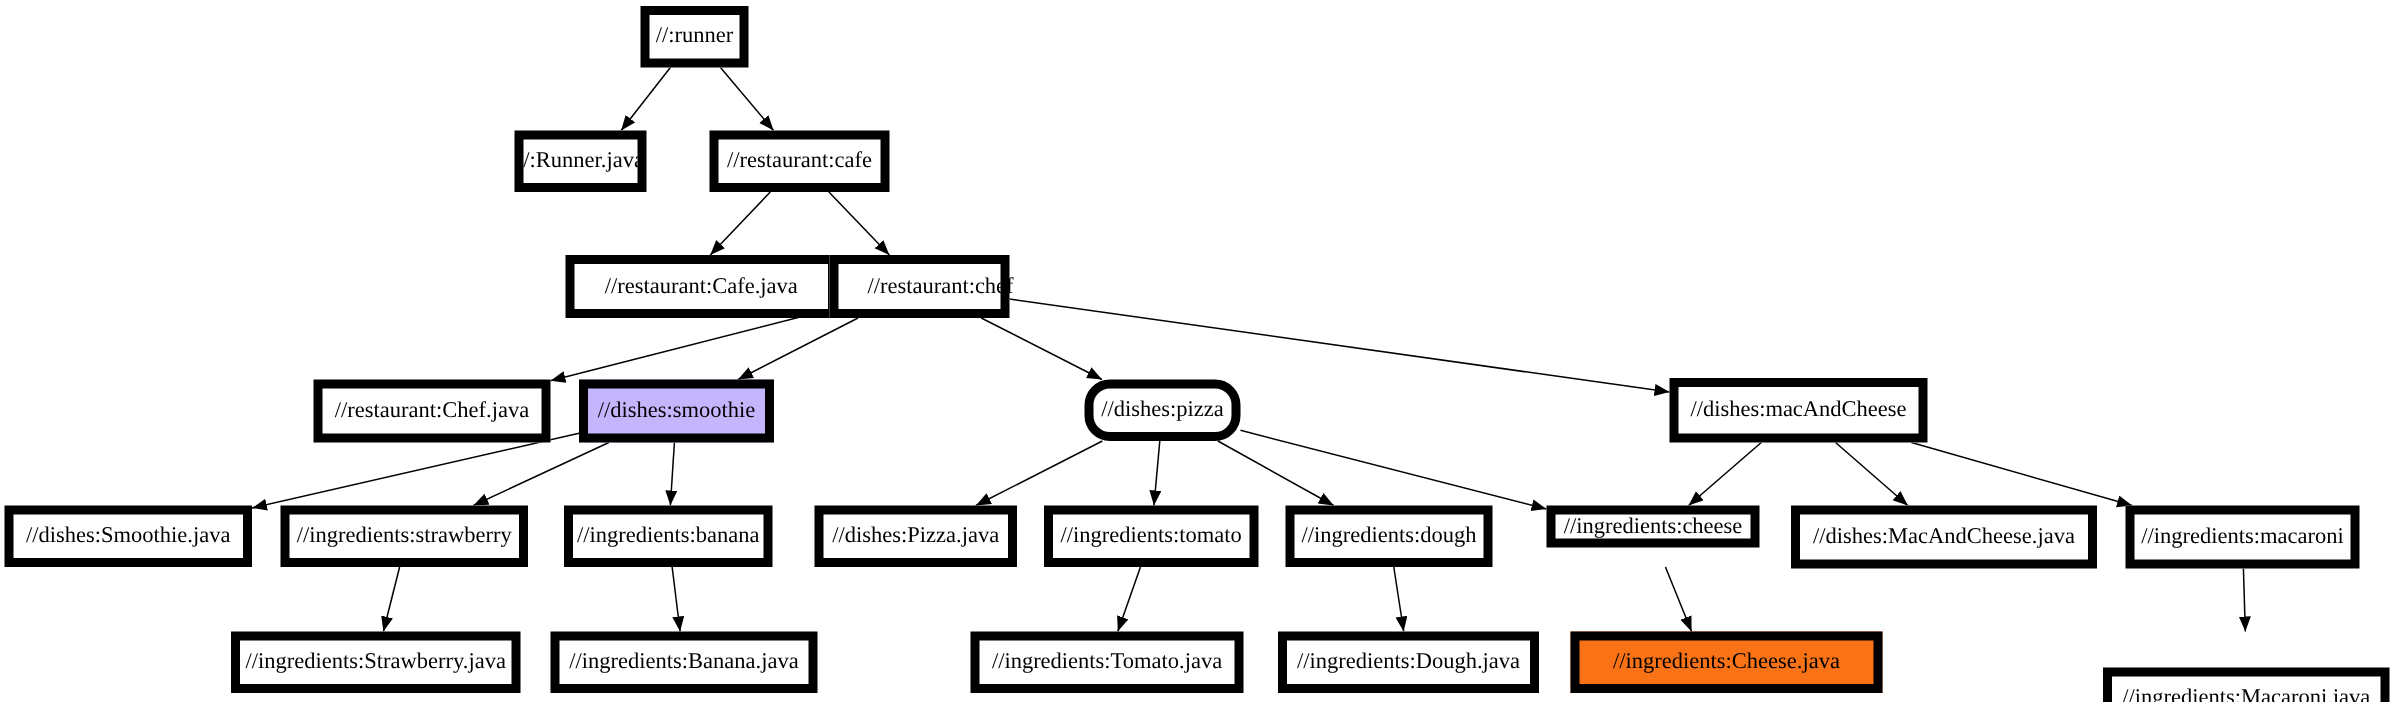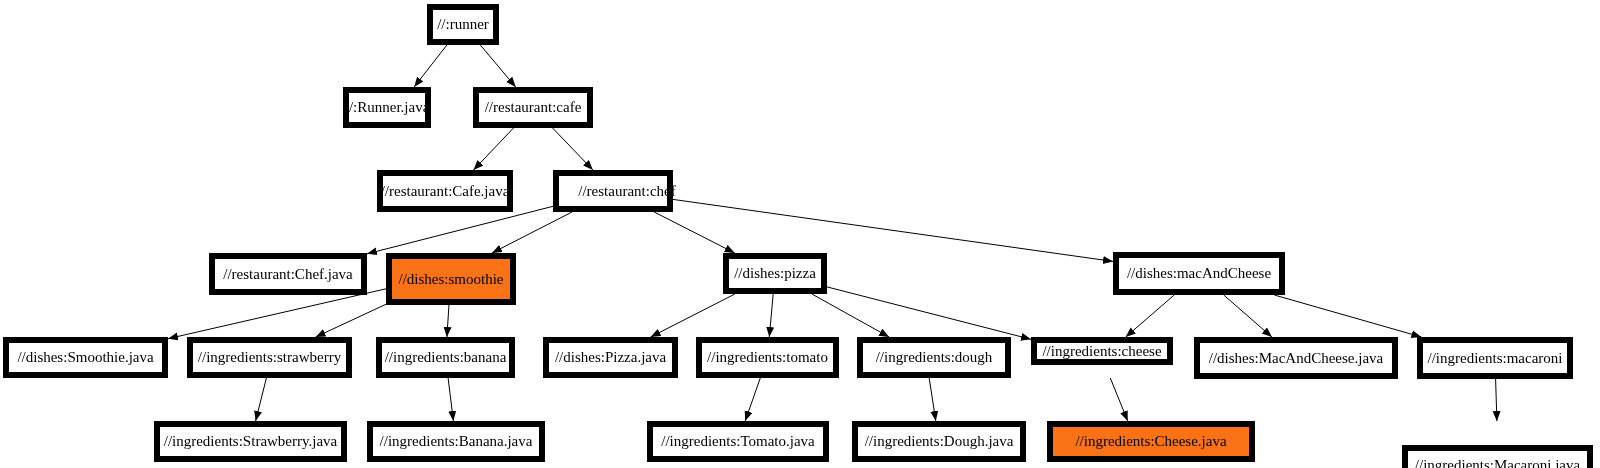--- a/index.html
+++ b/index.html
@@ -72,32 +72,32 @@
         <line x1="760.3" y1="378.0" x2="745.2" y2="421.0" stroke="#000000" stroke-width="1" marker-end="url(#arrowhead)"></line>
         <line x1="929.2" y1="378.0" x2="935.8" y2="421.0" stroke="#000000" stroke-width="1" marker-end="url(#arrowhead)"></line>
         <line x1="1110.3" y1="378.0" x2="1127.7" y2="421.0" stroke="#000000" stroke-width="1" marker-end="url(#arrowhead)"></line>
         <line x1="1495.6" y1="379.0" x2="1496.9" y2="421.0" stroke="#000000" stroke-width="1" marker-end="url(#arrowhead)"></line>
       </g>
   </svg>
 
 <div class="node" style="left: 427px; top: 4px; width: 72px; height: 41px; border-color: rgb(0, 0, 0); background: rgb(255, 255, 255);">//:runner</div>
     <div class="node" style="left: 343px; top: 87px; width: 88px; height: 41px; border-color: rgb(0, 0, 0); background: rgb(255, 255, 255);">//:Runner.java</div>
     <div class="node" style="left: 473px; top: 87px; width: 120px; height: 41px; border-color: rgb(0, 0, 0); background: rgb(255, 255, 255);">//restaurant:cafe</div>
-    <div class="node" style="left: 377px; top: 170px; width: 136px; height: 42px; border-color: rgb(0, 0, 0); background: rgb(255, 255, 255);">//restaurant:Cafe.java</div>
+    <div class="node" style="left: 377px; top: 170px; width: 181px; height: 42px; border-color: rgb(0, 0, 0); background: rgb(255, 255, 255);">//restaurant:Cafe.java</div>
     <div class="node" style="left: 553px; top: 170px; width: 120px; height: 42px; border-color: rgb(0, 0, 0); background: rgb(255, 255, 255); padding-left: 28px;">//restaurant:chef</div>
     <div class="node" style="left: 209px; top: 253px; width: 158px; height: 42px; border-color: rgb(0, 0, 0); background: rgb(255, 255, 255);">//restaurant:Chef.java</div>
-    <div class="node" style="left: 386px; top: 253px; width: 130px; height: 52px; border-color: rgb(0, 0, 0); background: #f97316;">//dishes:smoothie</div>
-    <div class="node" style="left: 723px; top: 253px; width: 104px; height: 41px; border-color: rgb(0, 0, 0); background: rgb(255, 255, 255);">//dishes:pizza</div>
+    <div class="node" style="left: 386px; top: 253px; width: 130px; height: 42px; border-color: rgb(0, 0, 0); background: #c4b5fd;">//dishes:smoothie</div>
+    <div class="node" style="left: 723px; top: 253px; width: 104px; height: 41px; border-color: rgb(0, 0, 0); background: rgb(255, 255, 255); border-radius: 17px;">//dishes:pizza</div>
     <div class="node" style="left: 1113px; top: 252px; width: 172px; height: 43px; border-color: rgb(0, 0, 0); background: rgb(255, 255, 255);">//dishes:macAndCheese</div>
     <div class="node" style="left: 3px; top: 337px; width: 165px; height: 41px; border-color: rgb(0, 0, 0); background: rgb(255, 255, 255);">//dishes:Smoothie.java</div>
     <div class="node" style="left: 187px; top: 337px; width: 165px; height: 41px; border-color: rgb(0, 0, 0); background: rgb(255, 255, 255);">//ingredients:strawberry</div>
     <div class="node" style="left: 376px; top: 337px; width: 139px; height: 41px; border-color: rgb(0, 0, 0); background: rgb(255, 255, 255);">//ingredients:banana</div>
     <div class="node" style="left: 543px; top: 337px; width: 135px; height: 41px; border-color: rgb(0, 0, 0); background: rgb(255, 255, 255);">//dishes:Pizza.java</div>
     <div class="node" style="left: 696px; top: 337px; width: 143px; height: 41px; border-color: rgb(0, 0, 0); background: rgb(255, 255, 255);">//ingredients:tomato</div>
-    <div class="node" style="left: 857px; top: 337px; width: 154px; height: 41px; border-color: rgb(0, 0, 0); background: rgb(255, 255, 255);">//ingredients:dough</div>
+    <div class="node" style="left: 857px; top: 337px; width: 138px; height: 41px; border-color: rgb(0, 0, 0); background: rgb(255, 255, 255);">//ingredients:dough</div>
     <div class="node" style="left: 1031px; top: 337px; width: 142px; height: 28px; border-color: rgb(0, 0, 0); background: rgb(255, 255, 255);">//ingredients:cheese</div>
     <div class="node" style="left: 1194px; top: 337px; width: 204px; height: 42px; border-color: rgb(0, 0, 0); background: rgb(255, 255, 255);">//dishes:MacAndCheese.java</div>
     <div class="node" style="left: 1417px; top: 337px; width: 156px; height: 42px; border-color: rgb(0, 0, 0); background: rgb(255, 255, 255);">//ingredients:macaroni</div>
     <div class="node" style="left: 154px; top: 421px; width: 193px; height: 41px; border-color: rgb(0, 0, 0); background: rgb(255, 255, 255);">//ingredients:Strawberry.java</div>
     <div class="node" style="left: 367px; top: 421px; width: 178px; height: 41px; border-color: rgb(0, 0, 0); background: rgb(255, 255, 255);">//ingredients:Banana.java</div>
     <div class="node" style="left: 647px; top: 421px; width: 182px; height: 41px; border-color: rgb(0, 0, 0); background: rgb(255, 255, 255);">//ingredients:Tomato.java</div>
     <div class="node" style="left: 852px; top: 421px; width: 174px; height: 41px; border-color: rgb(0, 0, 0); background: rgb(255, 255, 255);">//ingredients:Dough.java</div>
     <div class="node" style="left: 1047px; top: 421px; width: 208px; height: 41px; border-color: rgb(0, 0, 0); background: #f97316;">//ingredients:Cheese.java</div>
     <div class="node" style="left: 1402px; top: 421px; width: 191px; height: 41px; border-color: rgb(0, 0, 0); background: rgb(255, 255, 255); margin-top: 24px;">//ingredients:Macaroni.java</div>
   </div>

